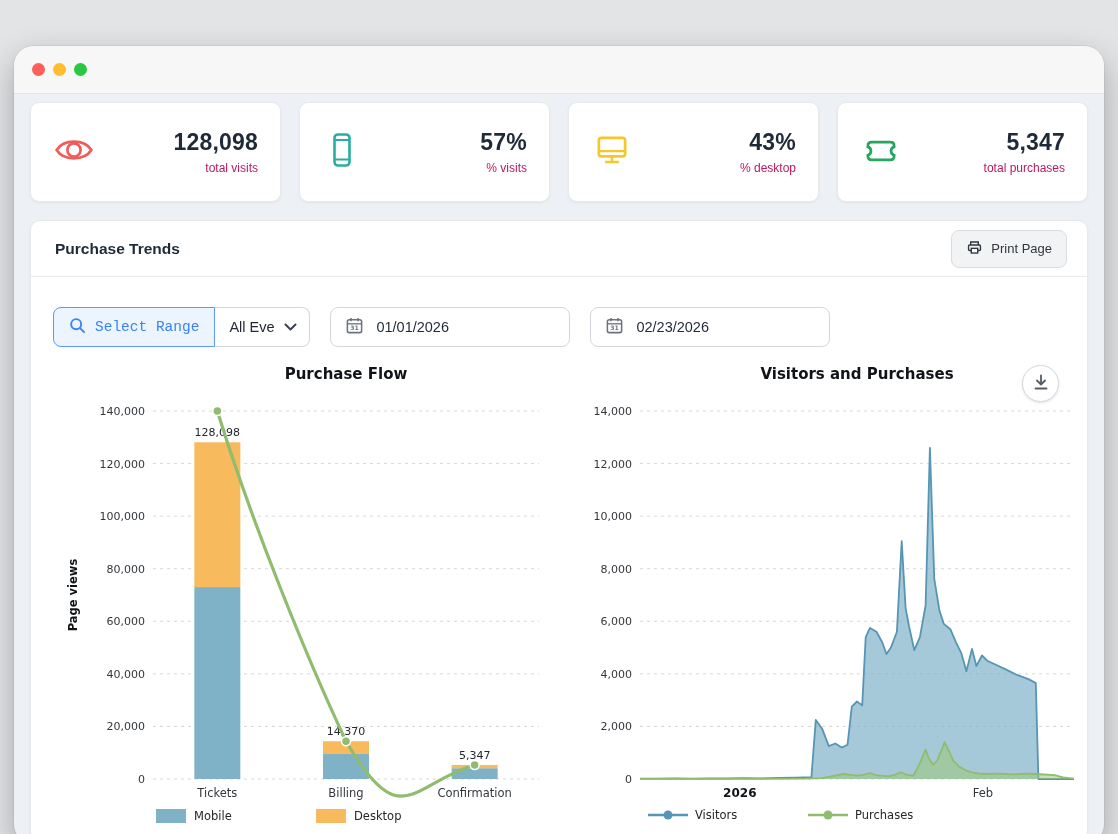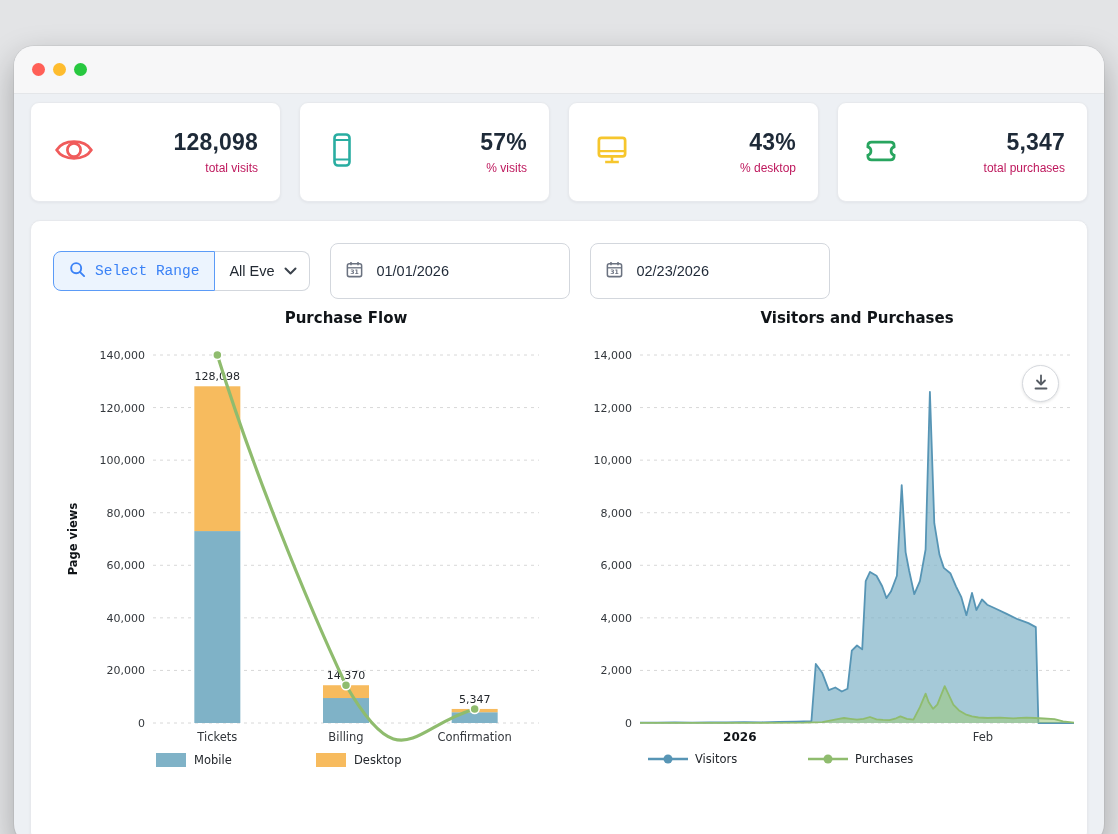--- a/index.html
+++ b/index.html
@@ -37,21 +37,21 @@
   .filter-row { display:flex; align-items:center; margin:30px 0 0 22px; height:40px; }
   .range-group { display:flex; height:40px; }
   .select-range { display:flex; align-items:center; gap:9px; padding:0 15px;
     background:#ecf4fe; border:1.5px solid #5b9bf7; border-radius:8px 0 0 8px;
     color:#3b82f6; font-size:14.5px; font-weight:500; cursor:pointer; font-family:Liberation Mono, monospace; }
   .event-dd { display:flex; align-items:center; gap:9px; padding:0 12px 0 14px;
     background:#fff; border:1px solid #d3d7dd; border-left:none; border-radius:0 8px 8px 0;
     color:#232a33; font-size:14.5px; cursor:pointer; font-family:inherit; }
   .event-dd .dd-text { display:inline-block; width:46px; overflow:hidden; white-space:nowrap; text-align:left; }
 
-  .date-input { display:flex; align-items:center; gap:12px; width:240px; height:56px;
+  .date-input { display:flex; align-items:center; gap:12px; width:240px; height:40px;
     margin-left:20px; padding:0 14px; background:#fff; border:1px solid #d3d7dd;
     border-radius:8px; font-size:14.5px; color:#1f2937; }
 
   .report-btn { display:flex; align-items:center; gap:10px; height:39px; margin-left:20px;
     padding:0 18px; background:#3b7df6; border:none; border-radius:8px;
     color:#fff; font-size:14.5px; font-weight:500; cursor:pointer; font-family:inherit; }
 
   .charts-row { display:flex; margin-top:16px; padding-left:30px;gap:18px; }
 
   .dl-btn { position:absolute; right:28px; top:144px; width:37px; height:37px; border-radius:50%;
@@ -129,20 +129,33 @@
           </svg>
         </span>
         <div class="stat-text">
           <div class="stat-value">5,347</div>
           <div class="stat-label">total purchases</div>
         </div>
       </div>
     </div>
 
     <div class="panel">
+      <div class="panel-header">
+        <div class="panel-title">Purchase Trends</div>
+        <button class="print-btn">
+          <span>
+            <svg width="17" height="17" viewBox="0 0 20 20" fill="none">
+              <path d="M5.5 7 V3.5 H14.5 V7" stroke="#30363e" stroke-width="1.6"></path>
+              <rect x="3" y="7" width="14" height="6.5" rx="1.2" stroke="#30363e" stroke-width="1.6"></rect>
+              <rect x="6.2" y="11" width="7.6" height="5.5" stroke="#30363e" stroke-width="1.6" fill="#fff"></rect>
+            </svg>
+          </span>
+          <span>Print Page</span>
+        </button>
+      </div>
 
       <div class="filter-row">
         <div class="range-group">
           <button class="select-range">
             <span>
               <svg width="17" height="17" viewBox="0 0 18 18" fill="none">
                 <circle cx="7.6" cy="7.6" r="5.3" stroke="#3b82f6" stroke-width="2"></circle>
                 <line x1="11.7" y1="11.7" x2="16" y2="16" stroke="#3b82f6" stroke-width="2" stroke-linecap="round"></line>
               </svg>
             </span>

